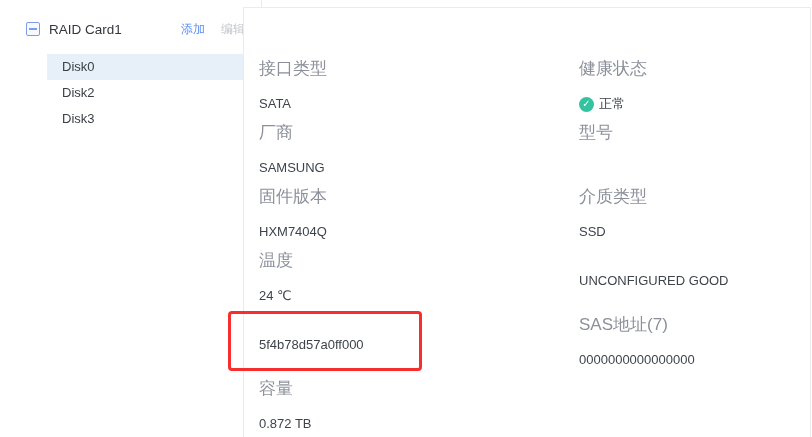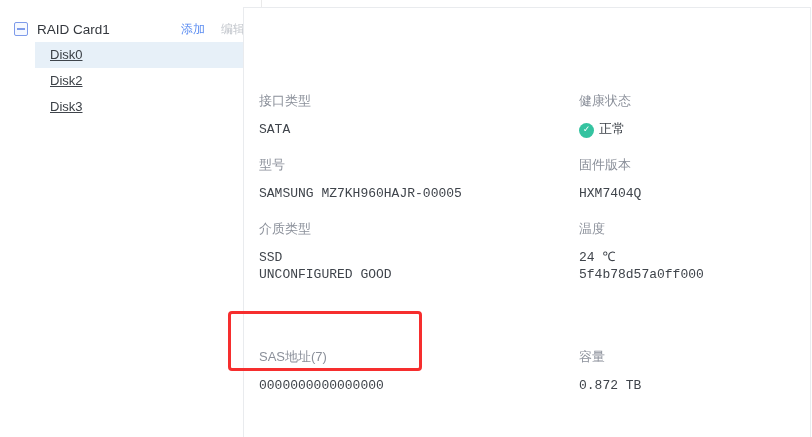--- a/index.html
+++ b/index.html
@@ -22,20 +22,21 @@
     --health-green:#34c3a0;
     --annotation-red:#f62e2e;
     --border:#e9ebee;
   }
 
   
   .sidebar{
     position:absolute; left:0; top:0; bottom:8px; width:262px;
     background:#fff;
     border-right:1px solid #eaeaea;
+    padding-left:12px;
   }
   .tree-header{
     margin:16px 16px 0 14px;
     height:26px;
     display:flex; align-items:center;
   }
   .collapse-icon{
     width:14px; height:14px; flex:0 0 14px;
     border:1px solid var(--tree-icon-blue);
     border-radius:2px;
@@ -51,21 +52,21 @@
   .tree-label{
     margin-left:9px;
     font-size:13.5px; font-weight:500; color:#33373d;
     white-space:nowrap;
   }
   .tree-actions{ margin-left:auto; display:flex; gap:16px; }
   .tree-actions a{ font-size:12px; text-decoration:none; cursor:pointer; }
   .tree-actions a.add{ color:var(--accent-blue); }
   .tree-actions a.edit{ color:var(--link-muted); }
 
-  .disk-list{ list-style:none; margin-top:0;text-decoration:underline; }
+  .disk-list{ list-style:none; margin-top:12px; }
   .disk-list li{
     margin-left:35px;
     height:26px; line-height:26px;
     padding-left:15px;
     font-size:13px; color:#3b4046;
     cursor:pointer;
     white-space:nowrap;
   }
   .disk-list li.selected{ background:var(--selected-bg); }
   .disk-list li.hover{ background:var(--hover-bg); }
@@ -81,31 +82,29 @@
     margin:20px 0 0 15px;
     font-size:15px; font-weight:500; color:#41464d;
   }
   .fields{
     position:absolute; left:15px; top:53px; right:10px;
     display:grid;
     grid-template-columns:320px auto;
     grid-auto-rows:64px;
   }
   .field .label{
-    font-size:13px; color:var(--label-gray);
+    font-size:17px; color:var(--label-gray);
     line-height:15px;
-    margin-top:32px;
   }
   .field .value{
-    margin-top:14px;
+    margin-top:20px;
     font-size:13px; color:var(--value-dark);
     line-height:16px;
     display:flex; align-items:center;
     white-space:nowrap;
-    font-family:Liberation Mono, monospace;
   }
   .check-icon{
     width:15px; height:15px; flex:0 0 15px;
     margin-right:5px;
     border-radius:50%;
     background:var(--health-green);
     color:#fff;
     font-size:10px; font-weight:bold;
     display:inline-flex; align-items:center; justify-content:center;
   }
@@ -150,22 +149,25 @@
           <div class="value">SATA</div>
         </div>
         <div class="field">
           <div class="label">健康状态</div>
           <div class="value">
             <span class="check-icon">✓</span>
             <span>正常</span>
           </div>
         </div>
         <div class="field">
+          <div class="label">厂商</div>
+          <div class="value">SAMSUNG</div>
+        </div>
+        <div class="field">
           <div class="label">型号</div>
-          <div class="value">SAMSUNG MZ7KH960HAJR-00005</div>
         </div>
         <div class="field">
           <div class="label">固件版本</div>
           <div class="value">HXM7404Q</div>
         </div>
         <div class="field">
           <div class="label">介质类型</div>
           <div class="value">SSD</div>
         </div>
         <div class="field">

